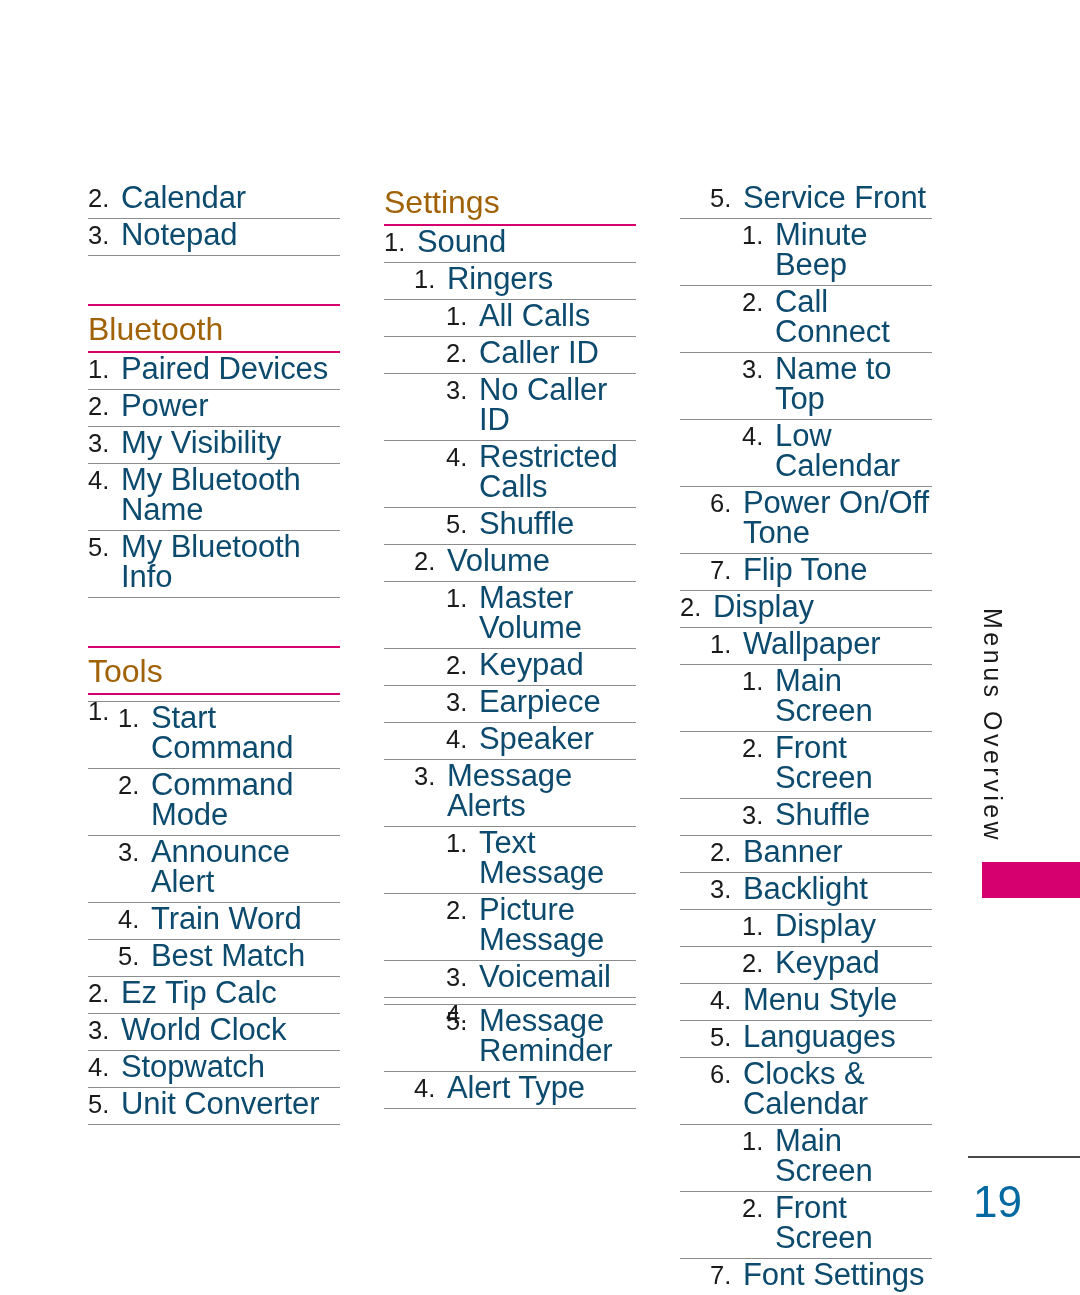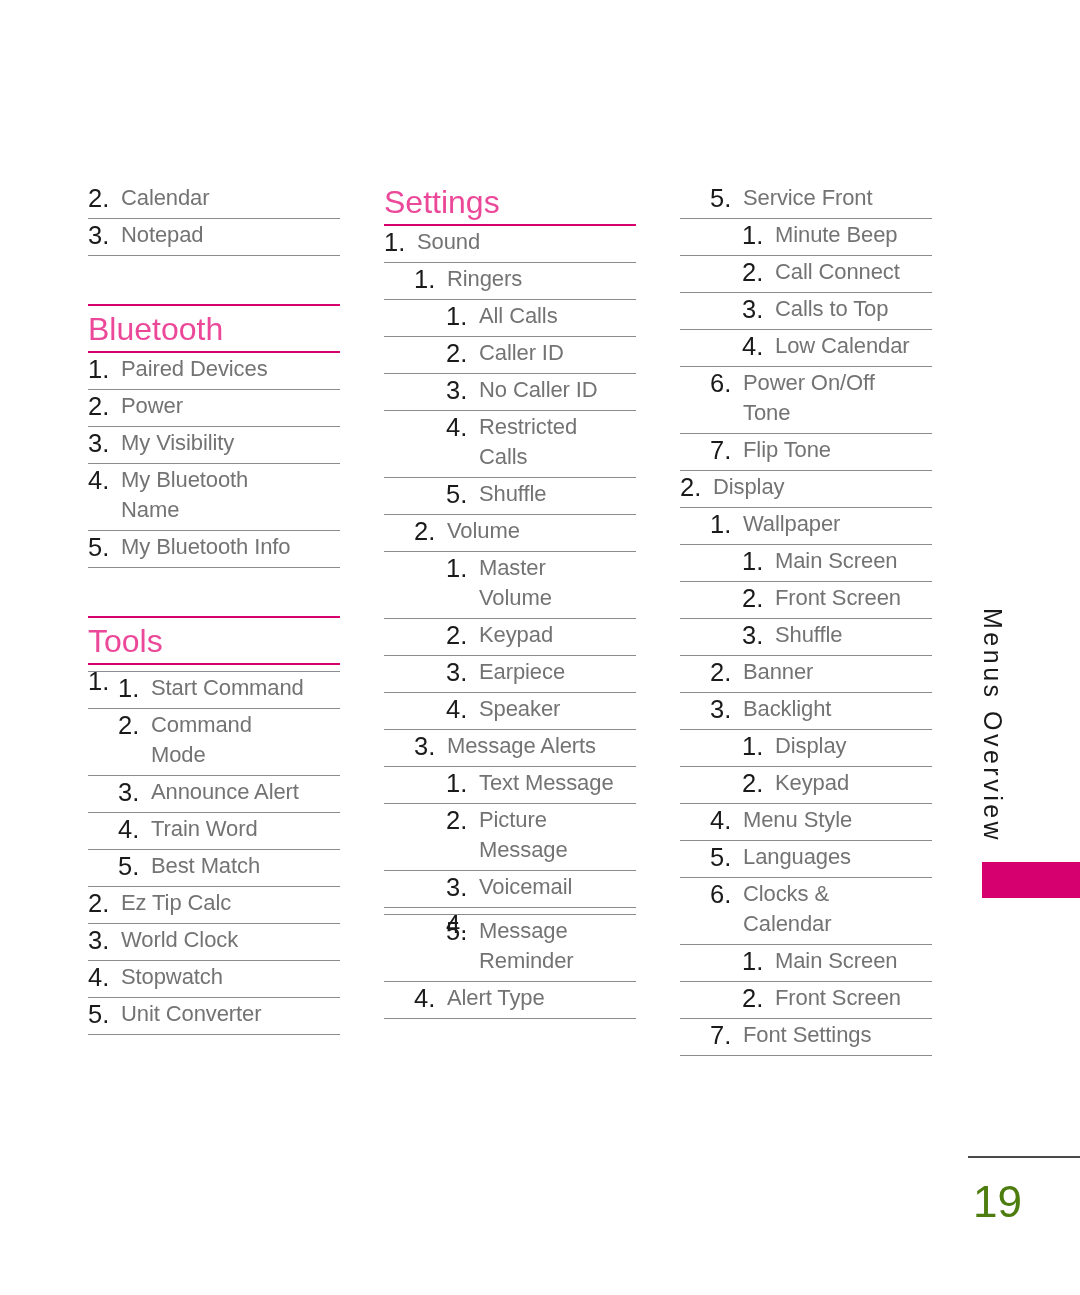--- a/index.html
+++ b/index.html
@@ -39,24 +39,24 @@
 
   
   .entry {
     position: relative;
     border-bottom: 1.6px solid #8c8c8c;
     padding: 1px 0 5px 0;
     box-sizing: border-box;
   }
   .entry .txt {
     display: block;
-    font-size: 22px;
+    font-size: 31px;
     line-height: 30px;
     letter-spacing: -0.1px;
-    color: #737373;
+    color: #0c4a6e;
     white-space: pre-line;
   }
 
   
   .lvl1 { padding-left: 0px; }
   .lvl2 { padding-left: 30px; }
   .lvl3 { padding-left: 62px; }
 
   
   .lvl1 .txt { text-indent: 0; padding-left: 33px; }
@@ -81,21 +81,21 @@
     margin-top: 0;
   }
   .section-head.no-top {
     border-top: none;
     padding-top: 0;
   }
   .section-head .title {
     display: block;
     font-size: 32px;
     line-height: 40px;
-    color: #ec4899;
+    color: #a16207;
     letter-spacing: 0px;
   }
 
   
   .gap { height: 48px; }
 
   
   #side-tab {
     position: absolute;
     left: 982px;
@@ -134,21 +134,21 @@
     border-top: 2.2px solid #4a4a4a;
   }
   #page-number {
     position: absolute;
     left: 960px;
     top: 1176px;
     width: 75px;
     text-align: center;
     font-size: 44px;
     line-height: 52px;
-    color: #4d7c0f;
+    color: #0369a1;
   }
 </style>
 </head>
 <body>
 
 <div id="page">
 
   <div class="columns" id="columns-root">
       <div class="column">
         <div class="entry lvl1">
@@ -321,21 +321,21 @@
         <div class="entry lvl3">
           <span class="num">1.</span>
           <span class="txt">Minute Beep</span>
         </div>
         <div class="entry lvl3">
           <span class="num">2.</span>
           <span class="txt">Call Connect</span>
         </div>
         <div class="entry lvl3">
           <span class="num">3.</span>
-          <span class="txt">Calls to Top</span>
+          <span class="txt">Name to Top</span>
         </div>
         <div class="entry lvl3">
           <span class="num">4.</span>
           <span class="txt">Low Calendar</span>
         </div>
         <div class="entry lvl2">
           <span class="num">6.</span>
           <span class="txt">Power On/Off
 Tone</span>
         </div>

